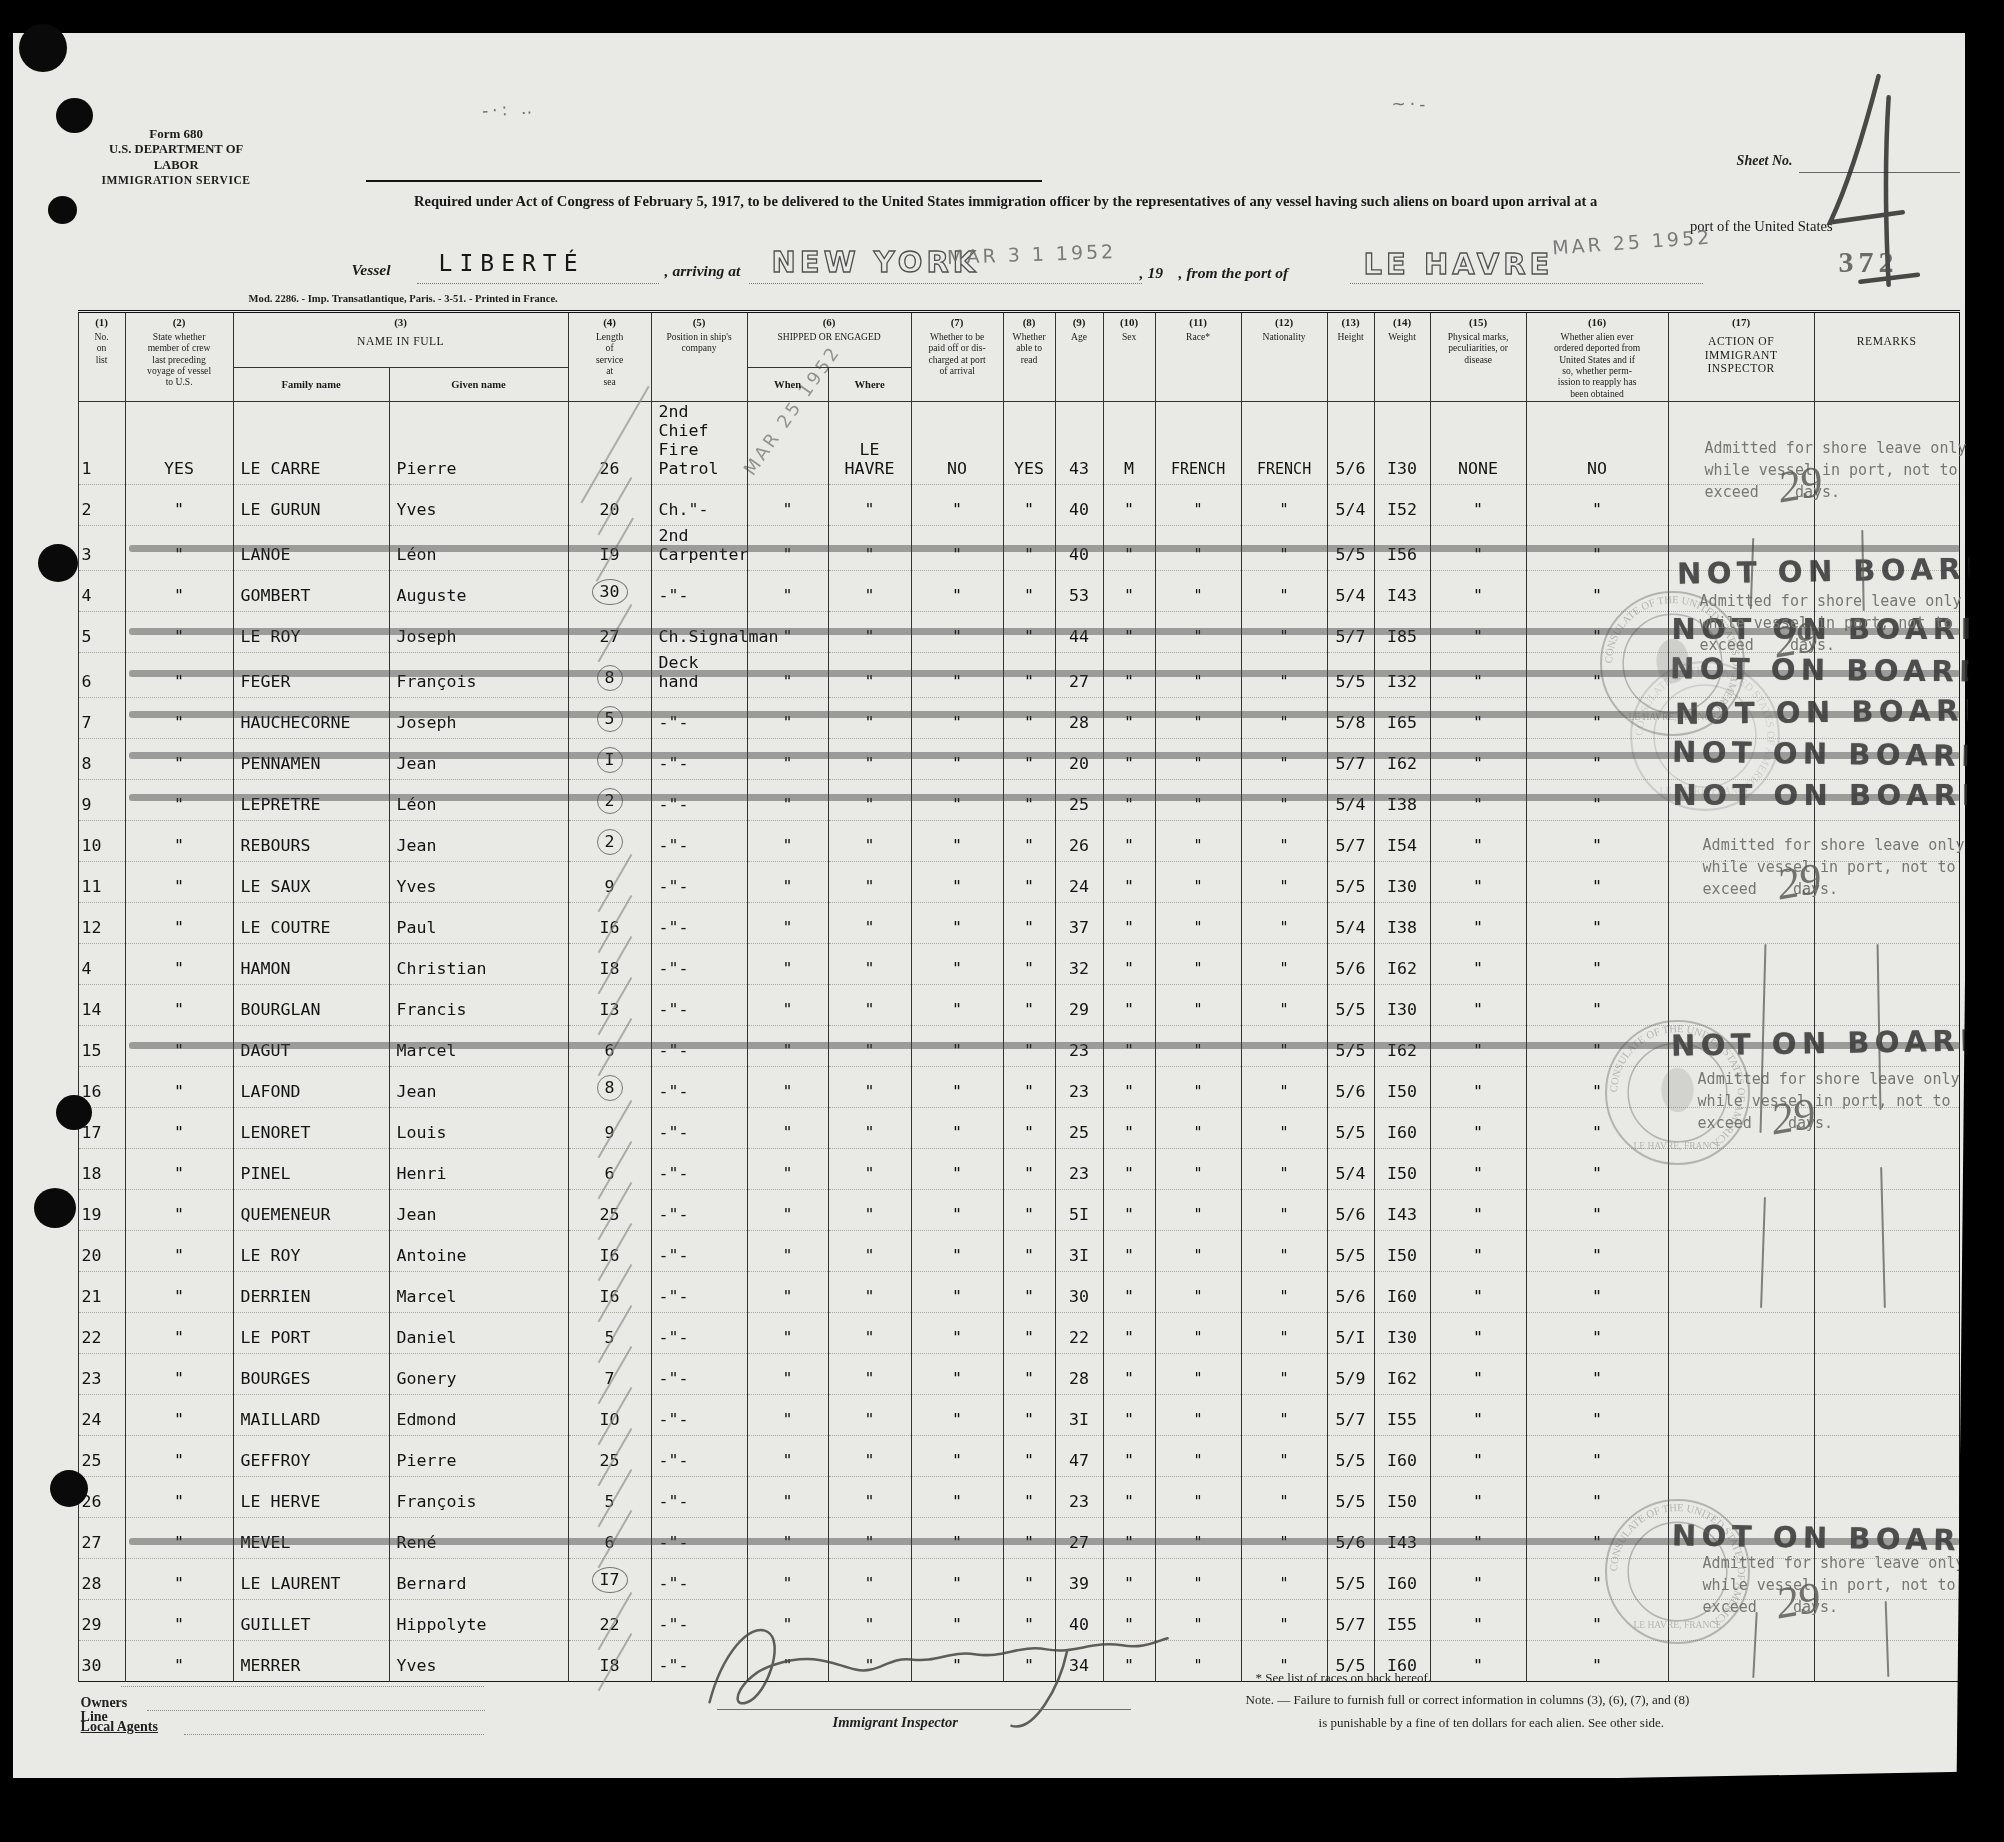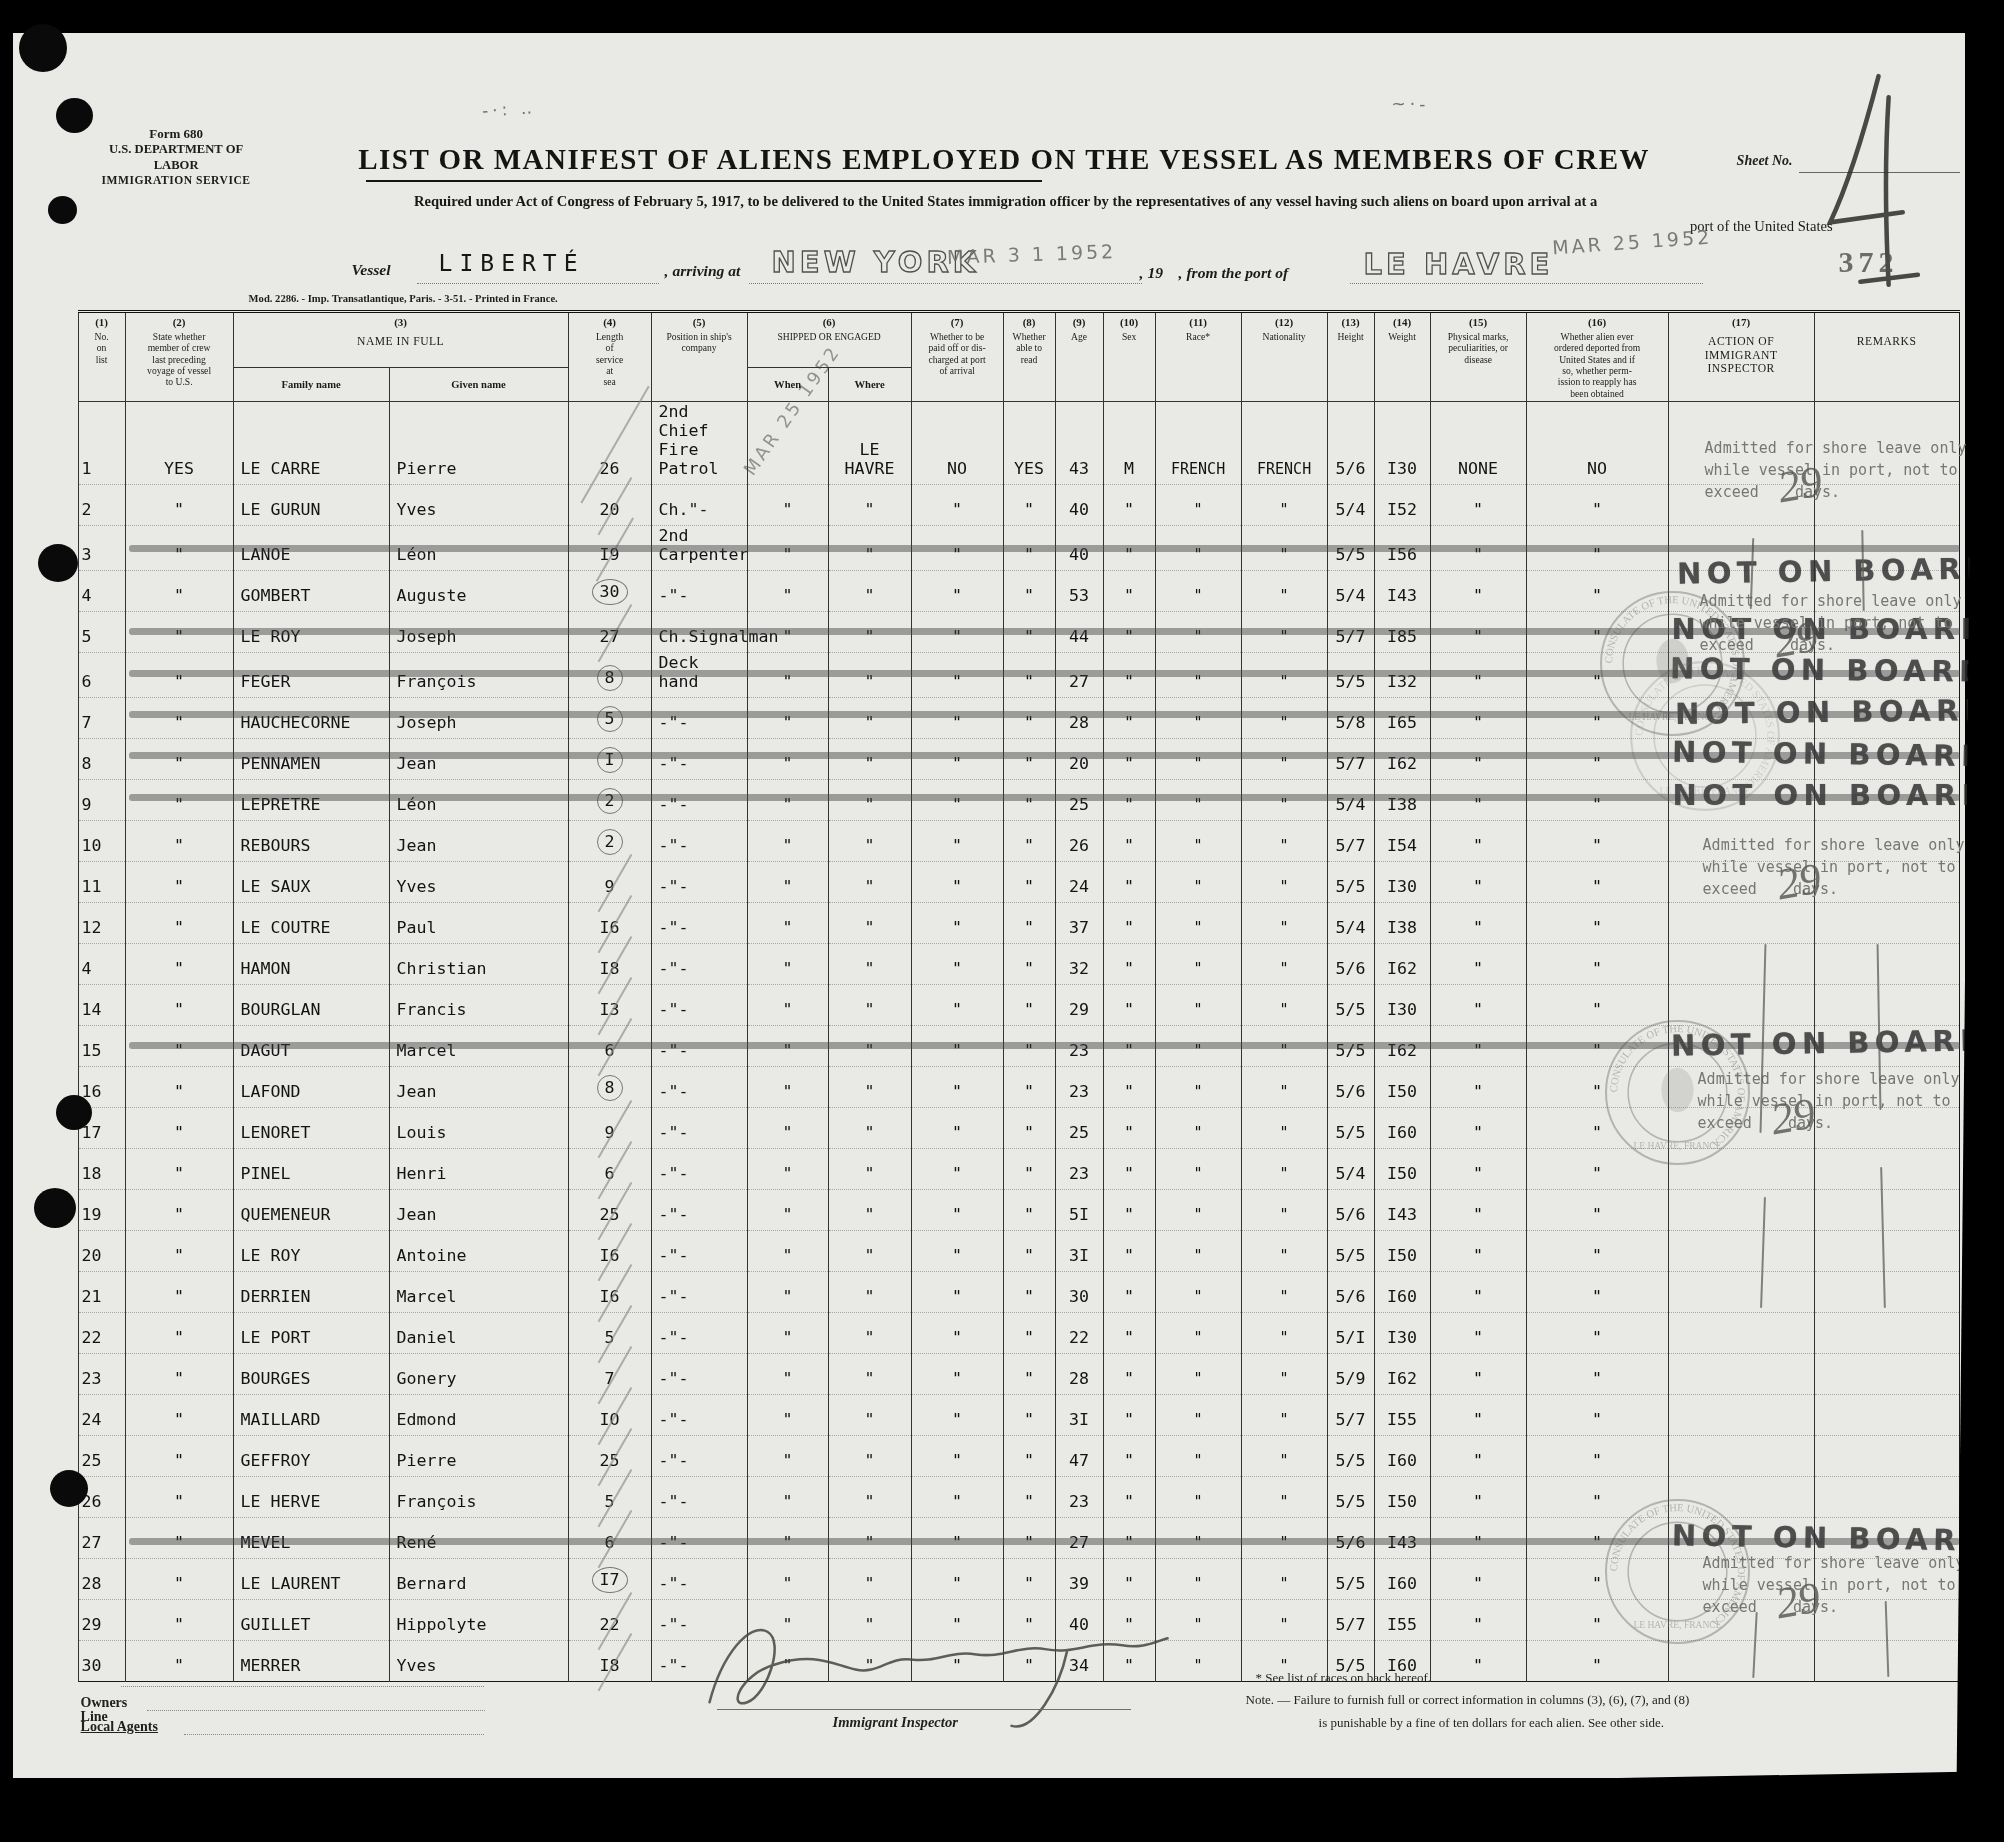--- a/index.html
+++ b/index.html
@@ -73,21 +73,20 @@
 </head>
 <body>
 
 <div id="paper">
 
   <div class="form-id">
     <div class="l0">Form 680</div>
     <div class="l1">U.S. DEPARTMENT OF LABOR</div>
     <div class="l2">IMMIGRATION SERVICE</div>
   </div>
-  <div class="doc-title">LIST  OR  MANIFEST  OF  ALIENS  EMPLOYED  ON  THE  VESSEL  AS  MEMBERS  OF  CREW</div>
   <div class="title-rule"></div>
   <div class="sheet-no">Sheet No.</div>
   <div class="sheet-line"></div>
   <svg class="sheet4-svg" width="126" height="232" viewBox="0 0 250 460">
     <g fill="none" stroke="#2c2c2c" stroke-width="9" stroke-linecap="round" opacity="0.85">
       <path d="M138 16 C106 140 78 230 42 306 L186 286"></path>
       <path d="M158 58 C150 180 152 310 158 430"></path>
       <path d="M102 424 L216 410"></path>
     </g>
   </svg>

